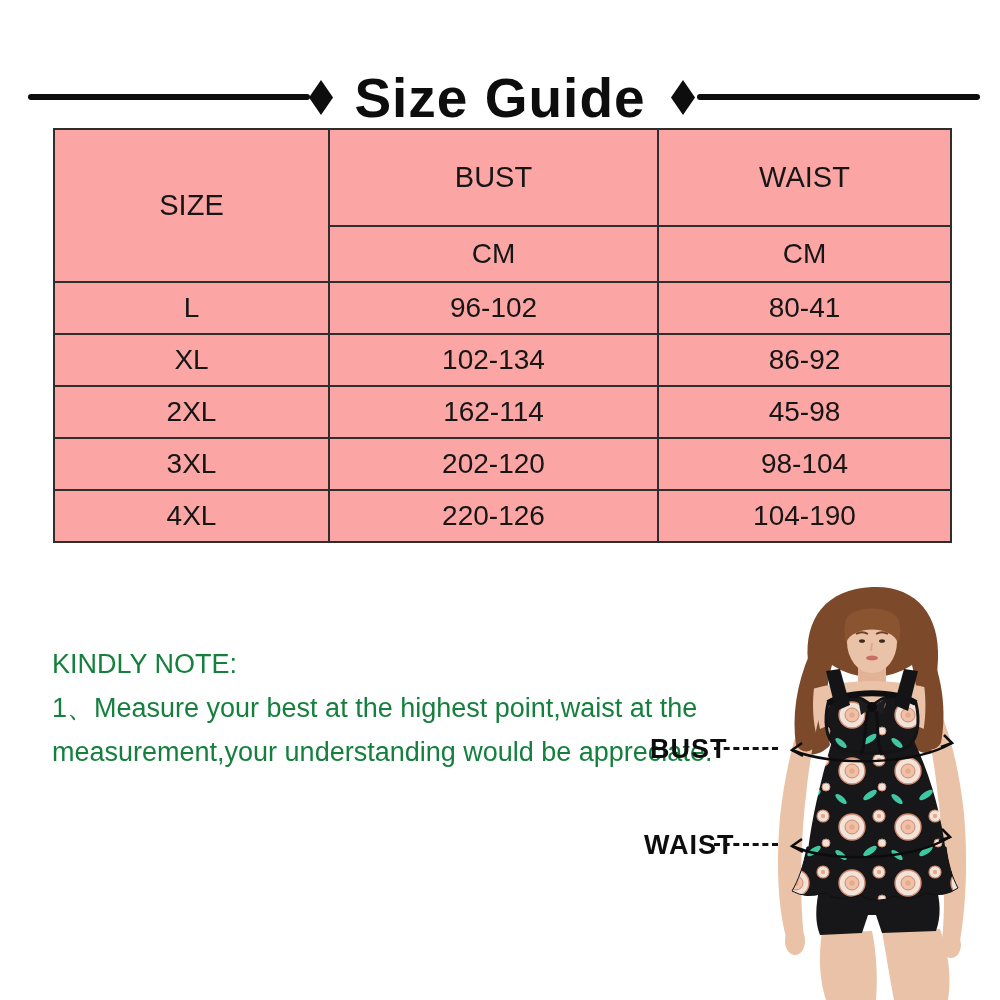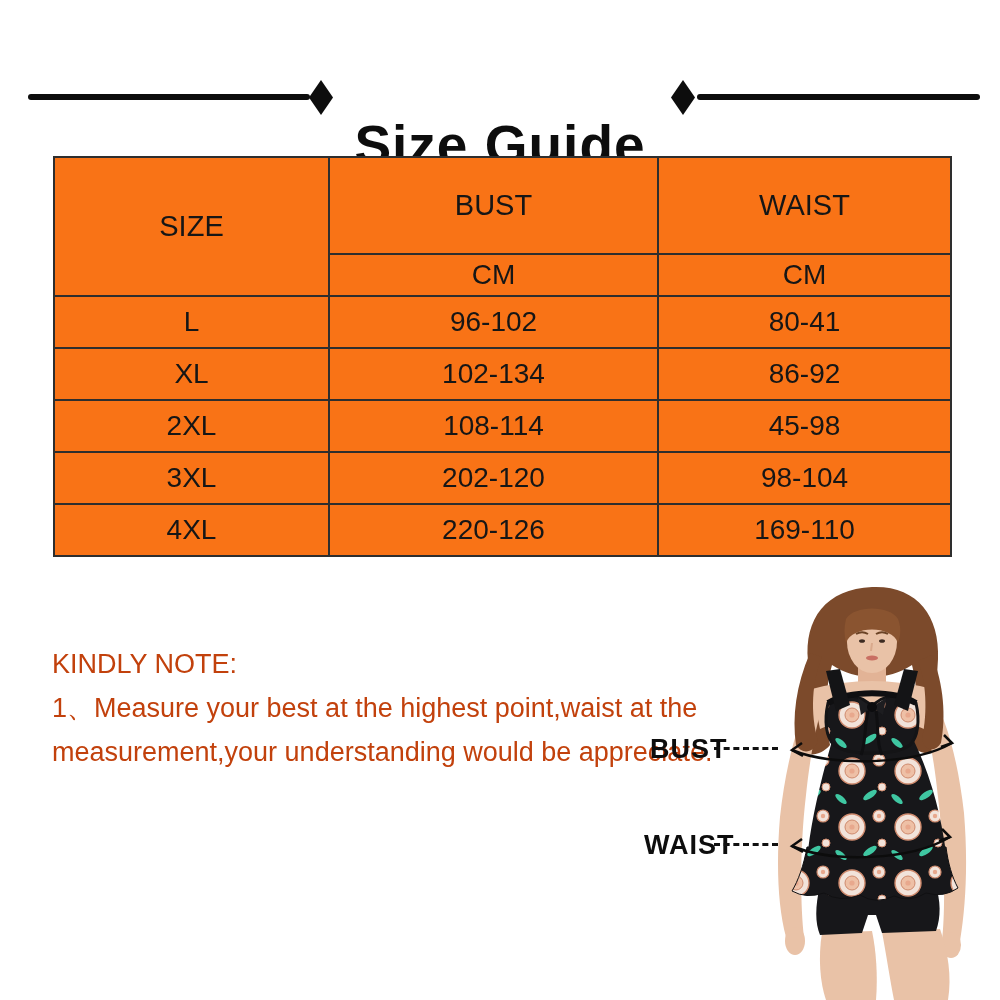--- a/index.html
+++ b/index.html
@@ -34,55 +34,54 @@
   .page-title {
     position: absolute;
     top: 66px;
     left: 0;
     width: 1000px;
     text-align: center;
     font-size: 55px;
     font-weight: bold;
     letter-spacing: 1px;
     color: #0d0d0d;
-    margin-top: 47px;
   }
 
   
   .size-table {
     position: absolute;
     left: 53px;
-    top: 156px;
+    top: 128px;
     width: 897px;
     border-collapse: collapse;
     table-layout: fixed;
-    background: #f97316;
+    background: #fca5a5;
   }
   .size-table td, .size-table th {
     border: 2px solid #2e2e2e;
     text-align: center;
     vertical-align: middle;
     font-weight: normal;
     font-size: 28px;
     color: #161616;
     padding: 0;
   }
   .size-table .hdr { font-size: 29px; }
   .row-main  { height: 97px; }
-  .row-unit  { height: 42px; }
+  .row-unit  { height: 56px; }
   .row-data  { height: 52px; }
 
   
   .notes {
     position: absolute;
     left: 52px;
     top: 642px;
     width: 580px;
     font-size: 27px;
-    color: #c2410c;
+    color: #15803d;
   }
   .notes .note-line { line-height: 44px; white-space: nowrap; }
 
   
   .model-wrap {
     position: absolute;
     left: 610px;
     top: 585px;
     width: 390px;
     height: 415px;
@@ -141,32 +140,32 @@
         <td>96-102</td>
         <td>80-41</td>
       </tr>
       <tr class="row-data">
         <td>XL</td>
         <td>102-134</td>
         <td>86-92</td>
       </tr>
       <tr class="row-data">
         <td>2XL</td>
-        <td>108-114</td>
+        <td>162-114</td>
         <td>45-98</td>
       </tr>
       <tr class="row-data">
         <td>3XL</td>
         <td>202-120</td>
         <td>98-104</td>
       </tr>
       <tr class="row-data">
         <td>4XL</td>
         <td>220-126</td>
-        <td>169-110</td>
+        <td>104-190</td>
       </tr>
     </tbody>
   </table>
 
   <div class="notes">
     <div class="note-line">KINDLY NOTE:</div>
     <div class="note-line">1、Measure your best at the highest point,waist at the</div>
     <div class="note-line">measurement,your understanding would be appreciate.</div>
   </div>
 

